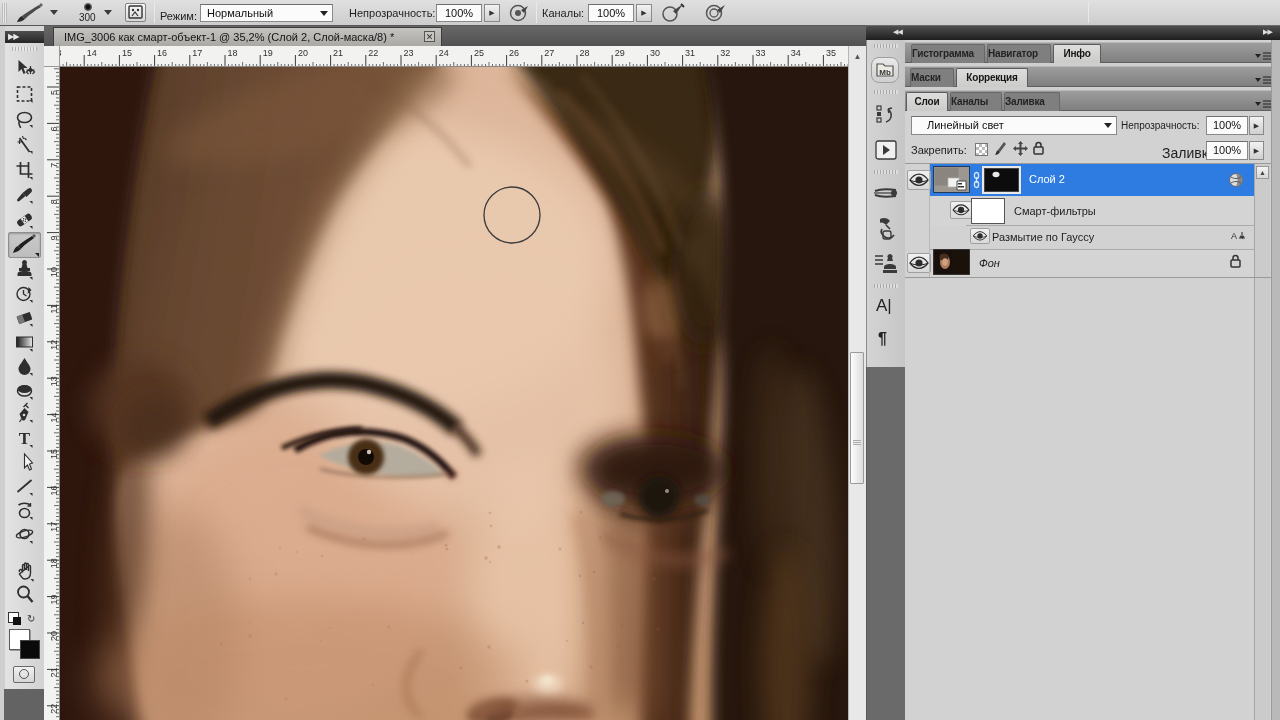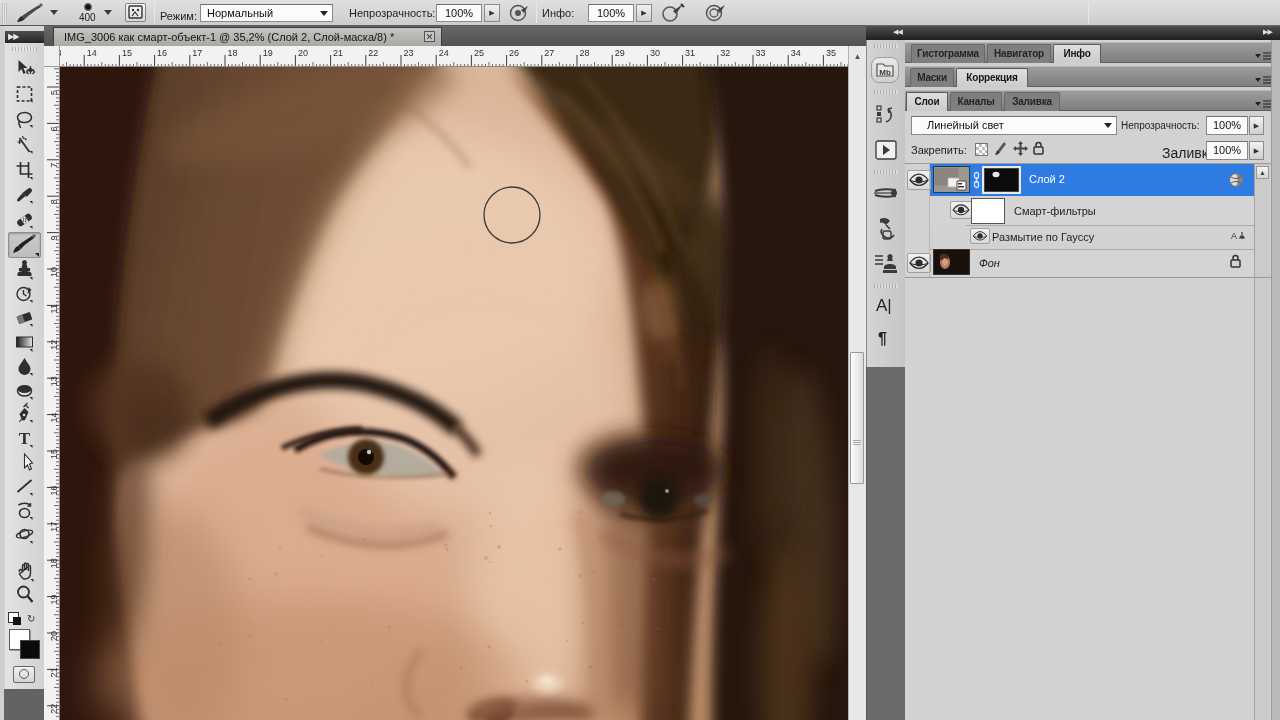--- a/index.html
+++ b/index.html
@@ -1,31 +1,31 @@
 <!DOCTYPE html>
 <html><head><meta charset="utf-8"><style>
 *{margin:0;padding:0;box-sizing:border-box}
 html,body{width:1280px;height:720px;overflow:hidden;background:#d2d2d2;font-family:"Liberation Sans",sans-serif;position:relative}
 .ab{position:absolute}
 .lbl{font-size:11px;color:#1e1e1e}
 .fld{background:#fbfbfb;border:1px solid #898989;border-top-color:#6f6f6f;font-size:11px;color:#111;text-align:center;line-height:16px}
 .spin{background:linear-gradient(#f2f2f2,#cfcfcf);border:1px solid #8a8a8a;font-size:7px;color:#333;text-align:center;line-height:15px}
 .tab-act{background:linear-gradient(#dededd,#cbcbca);border:1px solid #5c5c5c;border-bottom:none;color:#161616;font-size:10px;font-weight:bold;text-align:center;border-radius:2px 2px 0 0;letter-spacing:-0.2px;white-space:nowrap;overflow:hidden}
-.tab-in{background:#7f7f7f;border:1px solid #686868;border-bottom:none;color:#242424;font-size:10px;font-weight:bold;text-align:center;border-radius:2px 2px 0 0;letter-spacing:-0.2px;white-space:nowrap;overflow:hidden}
+.tab-in{background:#7f7f7f;border:1px solid #686868;border-bottom:none;color:#242424;font-size:10px;font-weight:bold;border-radius:2px 2px 0 0;letter-spacing:-0.2px;white-space:nowrap;overflow:hidden}
 </style></head><body>
 <div class="ab" style="left:0;top:0;width:1280px;height:26px;background:linear-gradient(#e0e0e0,#cdcdcd);border-bottom:1px solid #585858"></div>
 <div class="ab" style="left:2px;top:3px;width:5px;height:20px;background:repeating-linear-gradient(90deg,#bdbdbd 0 1px,#e8e8e8 1px 2px)"></div>
 <svg class="ab" style="left:14px;top:2px" width="34" height="22" viewBox="0 0 34 22">
 <path d="M25,3 C20,6 12,11 8,14 L11,17 C15,13 22,8 27,5 Z" fill="#4a4a4a"></path>
 <path d="M8,14 C5,15 4,18 3,20 C6,20 9,19 11,17 Z" fill="#2c2c2c"></path>
 <path d="M25,3 L27,5 L29,3 L27,1 Z" fill="#666"></path>
   </svg>
 <div class="ab" style="left:50px;top:10px;width:0;height:0;border-left:4px solid transparent;border-right:4px solid transparent;border-top:5px solid #3a3a3a"></div>
 <div class="ab" style="left:84px;top:3px;width:8px;height:8px;border-radius:50%;background:radial-gradient(circle,#111 30%,#888 75%,transparent 80%)"></div>
-<div class="ab lbl" style="left:79px;top:12px;font-size:10px">400</div>
+<div class="ab lbl" style="left:79px;top:12px;font-size:10px">300</div>
 <div class="ab" style="left:104px;top:10px;width:0;height:0;border-left:4px solid transparent;border-right:4px solid transparent;border-top:5px solid #3a3a3a"></div>
 <div class="ab" style="left:125px;top:3px;width:21px;height:19px;background:linear-gradient(#fafafa,#d8d8d8);border:1px solid #828282;border-radius:2px">
 <svg width="19" height="17" viewBox="0 0 19 17">
       <rect x="3" y="2" width="13" height="12" rx="1" fill="none" stroke="#333" stroke-width="1.4"></rect>
       <circle cx="7" cy="6" r="1.2" fill="#333"></circle>
       <circle cx="12" cy="6" r="1.2" fill="#333"></circle>
       <path d="M6,12 L9,8 L12,12" stroke="#333" stroke-width="1.2" fill="none"></path>
     </svg></div>
 <div class="ab" style="left:154px;top:2px;width:1px;height:21px;background:#a9a9a9;border-right:1px solid #e9e9e9"></div>
 <div class="ab lbl" style="left:160px;top:10px">Режим:</div>
@@ -33,21 +33,21 @@
 <div class="ab" style="left:320px;top:11px;width:0;height:0;border-left:4px solid transparent;border-right:4px solid transparent;border-top:5px solid #222"></div>
 <div class="ab lbl" style="left:349px;top:7px">Непрозрачность:</div>
 <div class="ab fld" style="left:436px;top:4px;width:46px;height:18px">100%</div>
 <div class="ab spin" style="left:484px;top:4px;width:16px;height:18px">▶</div>
 <svg class="ab" style="left:508px;top:3px" width="22" height="20" viewBox="0 0 22 20">
 <circle cx="10" cy="10" r="7.5" fill="none" stroke="#555" stroke-width="1.5"></circle>
     <circle cx="10" cy="10" r="3" fill="#555"></circle>
 <path d="M13,7 L20,3 L16,10 Z" fill="#444"></path>
   </svg>
 <div class="ab" style="left:536px;top:2px;width:1px;height:21px;background:#a9a9a9;border-right:1px solid #e9e9e9"></div>
-<div class="ab lbl" style="left:542px;top:7px">Инфо:</div>
+<div class="ab lbl" style="left:542px;top:7px">Каналы:</div>
 <div class="ab fld" style="left:588px;top:4px;width:46px;height:18px">100%</div>
 <div class="ab spin" style="left:636px;top:4px;width:16px;height:18px">▶</div>
 <svg class="ab" style="left:660px;top:2px" width="26" height="22" viewBox="0 0 26 22">
 <circle cx="10" cy="12" r="7" fill="none" stroke="#555" stroke-width="1.5"></circle>
 <path d="M13,9 L23,2 L16,12 Z" fill="#444"></path>
     <path d="M21,2 L24,5" stroke="#333" stroke-width="2"></path>
   </svg>
 <svg class="ab" style="left:703px;top:2px" width="24" height="22" viewBox="0 0 24 22">
 <circle cx="11" cy="11" r="7.5" fill="none" stroke="#555" stroke-width="1.5"></circle>
     <circle cx="11" cy="11" r="4" fill="none" stroke="#555" stroke-width="1.3"></circle>

